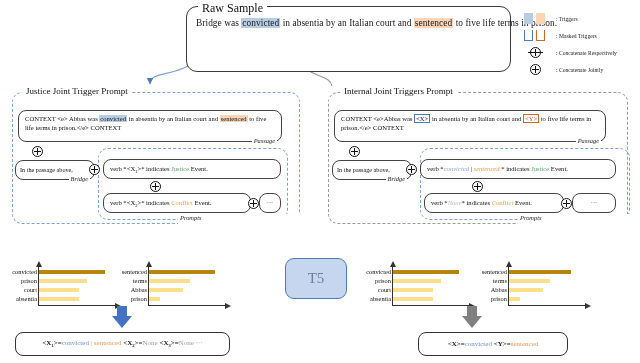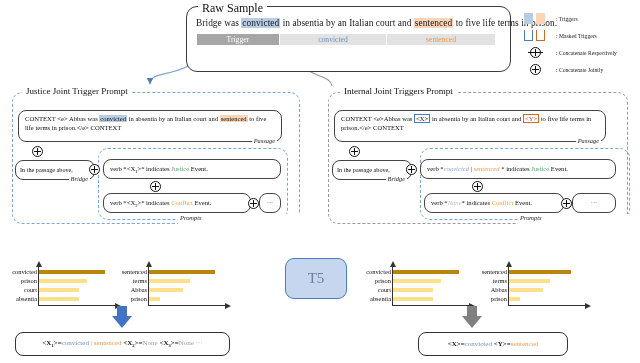--- a/index.html
+++ b/index.html
@@ -164,25 +164,20 @@
 
 <div class="rbox" id="raw-panel"></div>
 <div class="legendtitle" id="raw-title">Raw Sample</div>
 
 <div id="raw-sentence">
   <span class="plain">Bridge was </span><span class="hl-blue">convicted</span><span class="plain"> in absentia by an Italian court and </span><span class="hl-orange">sentenced</span><span class="plain"> to five life terms in prison.</span>
 </div>
 
 <table id="raw-table">
   <tbody>
-  <tr>
-    <td class="th-grey">Trigger</td>
-    <td class="td-light blue-txt">convicted</td>
-    <td class="td-light orange-txt">sentenced</td>
-  </tr>
 </tbody>
   </table>
 
 <div id="legend">
   <div class="lg-row">
     <span class="lg-sym">
       <span class="sw blue"></span>
         <span class="sw orange"></span>
     </span>
     <span class="lg-txt">: Triggers</span>

